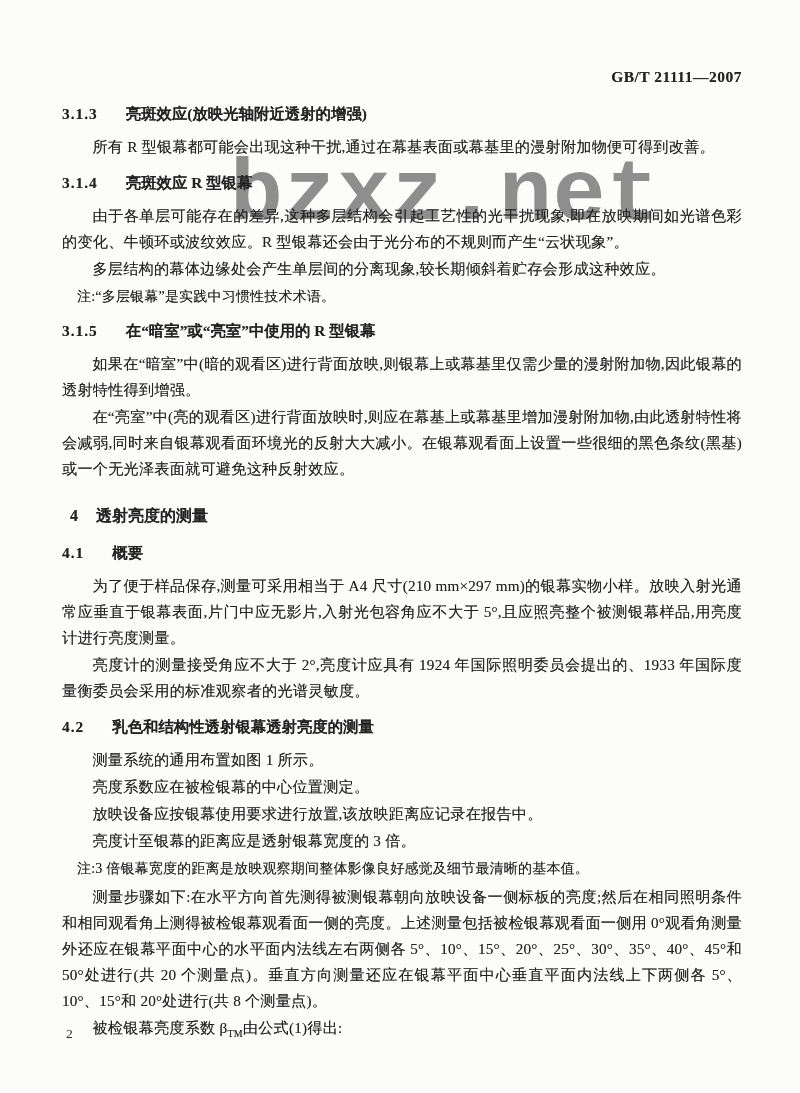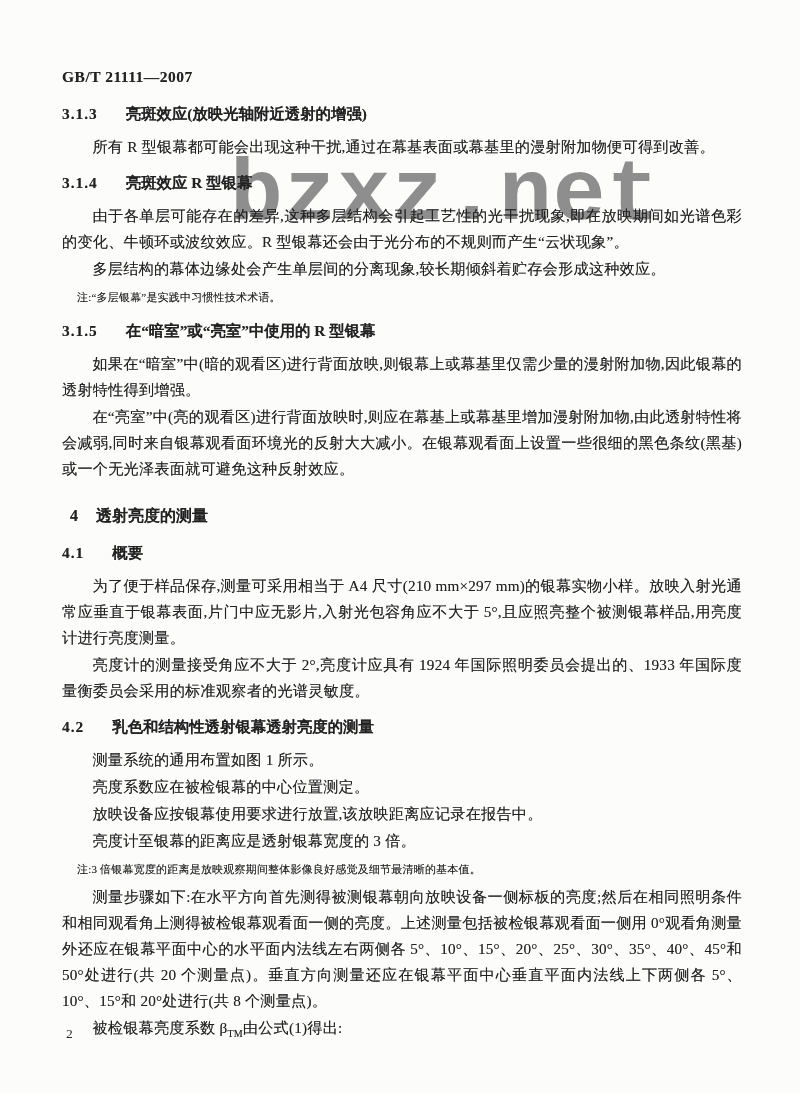--- a/index.html
+++ b/index.html
@@ -16,36 +16,36 @@
     position:absolute;left:230px;top:146px;z-index:0;
     font-family:Liberation Mono, monospace;
     font-size:88px;font-weight:700;letter-spacing:1px;
     color:#737373;opacity:.8;user-select:none;
   }
   .content{
     position:absolute;left:62px;top:68px;width:680px;z-index:1;
     text-shadow:0 0 .5px rgba(20,20,20,.45);
   }
   .doc-header{
-    font-size:15.5px;font-weight:700;letter-spacing:.5px;margin-bottom:18px;
+    font-size:15.5px;font-weight:700;letter-spacing:.5px;margin-bottom:18px;text-align:right;
   }
   .sec-h{
     font-size:15.4px;font-weight:700;margin:13px 0 9px 0;
   }
   .sec-h .hnum{margin-right:28px;letter-spacing:1px;}
   .chap-h{
     font-size:16px;font-weight:700;margin:24px 0 16px 8px;
   }
   .chap-h .hnum{margin-right:18px;}
   .para{
     font-size:15.2px;line-height:26px;text-align:justify;
     text-indent:2em;margin:0 0 1px 0;letter-spacing:.2px;
   }
   .note{
-    font-size:11px;line-height:20.5px;text-align:justify;
+    font-size:14px;line-height:20.5px;text-align:justify;
     margin:5px 0 5px 15px;padding-left:31px;text-indent:-31px;
     letter-spacing:.2px;
   }
   sub{font-size:10px;}
   .page-number{
     position:absolute;left:66px;top:1026px;z-index:1;
     font-size:13.5px;color:#2a2a2a;
   }
 </style>
 </head>

